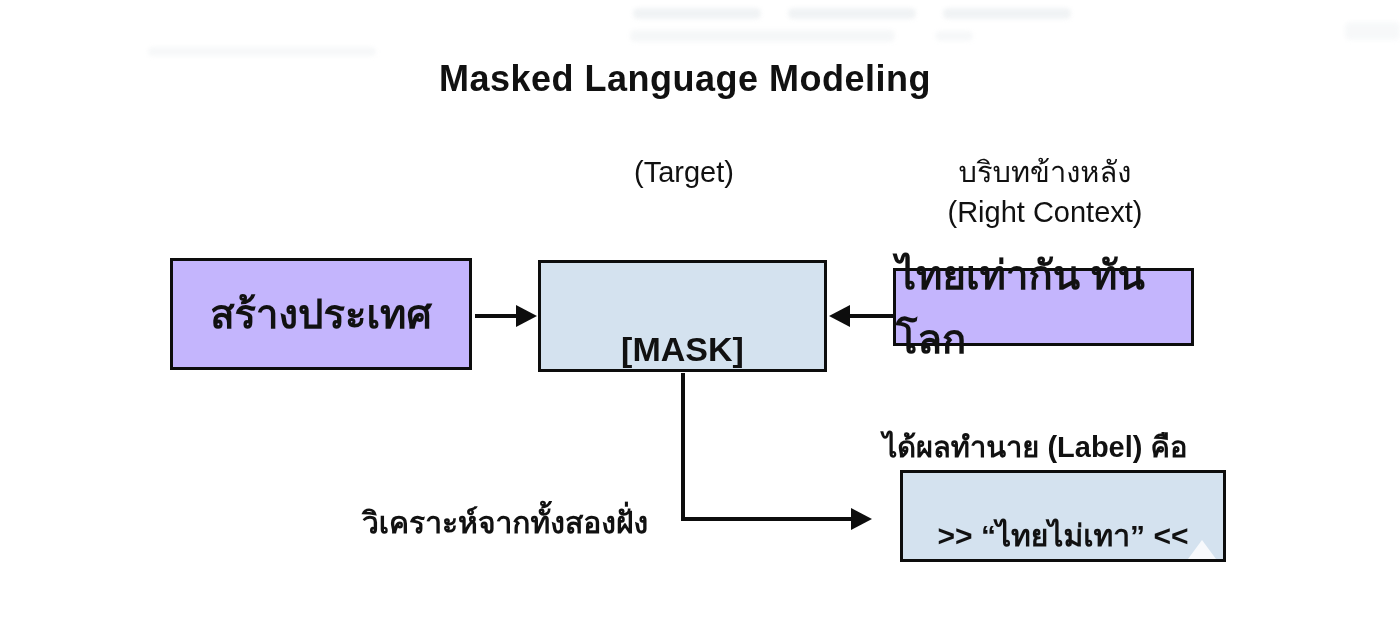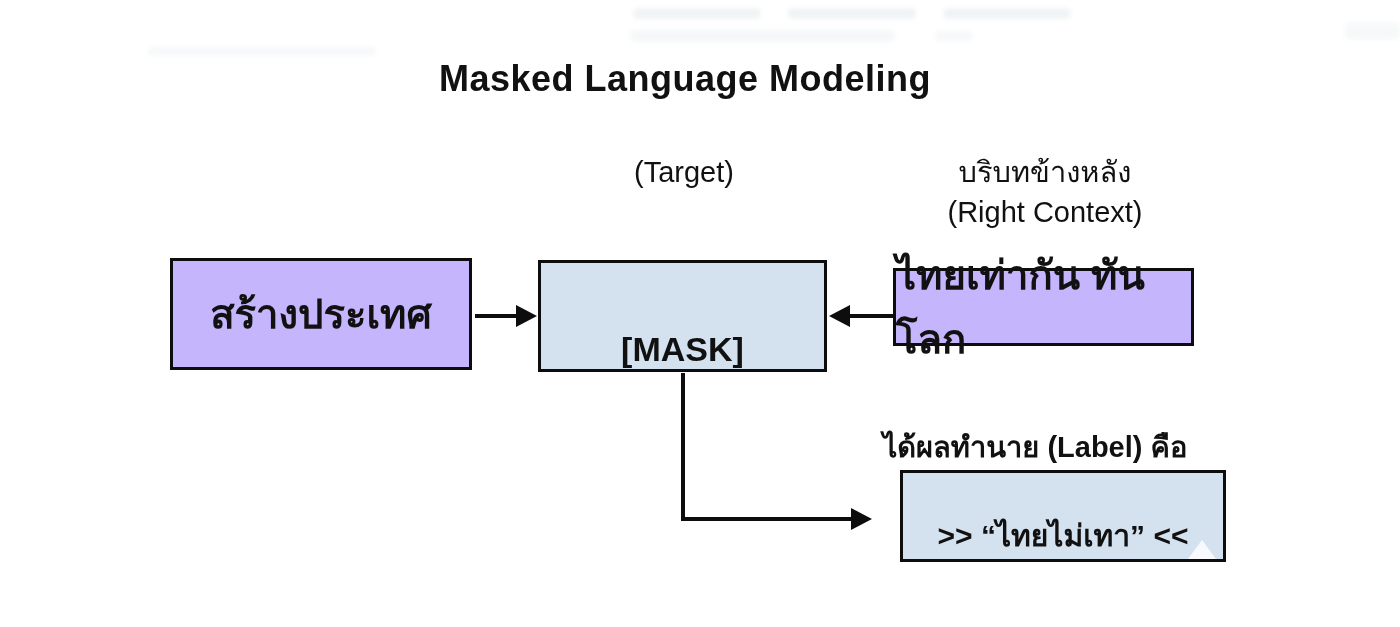--- a/index.html
+++ b/index.html
@@ -128,20 +128,21 @@
   <div class="hline" style="left:475px; top:314px; width:44px; height:4px;"></div>
   <div class="arrowhead-right" style="left:516px; top:305px;"></div>
 
   <div class="hline" style="left:849px; top:314px; width:44px; height:4px;"></div>
   <div class="arrowhead-left" style="left:829px; top:305px;"></div>
 
   <div class="vline" style="left:681px; top:373px; width:4px; height:148px;"></div>
   <div class="hline" style="left:681px; top:517px; width:172px; height:4px;"></div>
   <div class="arrowhead-right" style="left:851px; top:508px;"></div>
 
+  <div class="analysis-note">วิเคราะห์จากทั้งสองฝั่ง</div>
 
   <div class="label-caption">ได้ผลทำนาย (Label) คือ</div>
 
   <div class="box blue answer-box">
     <span>&gt;&gt; “ไทยไม่เทา” &lt;&lt;</span>
     <span class="play-watermark"></span>
   </div>
 
 </div>
 

